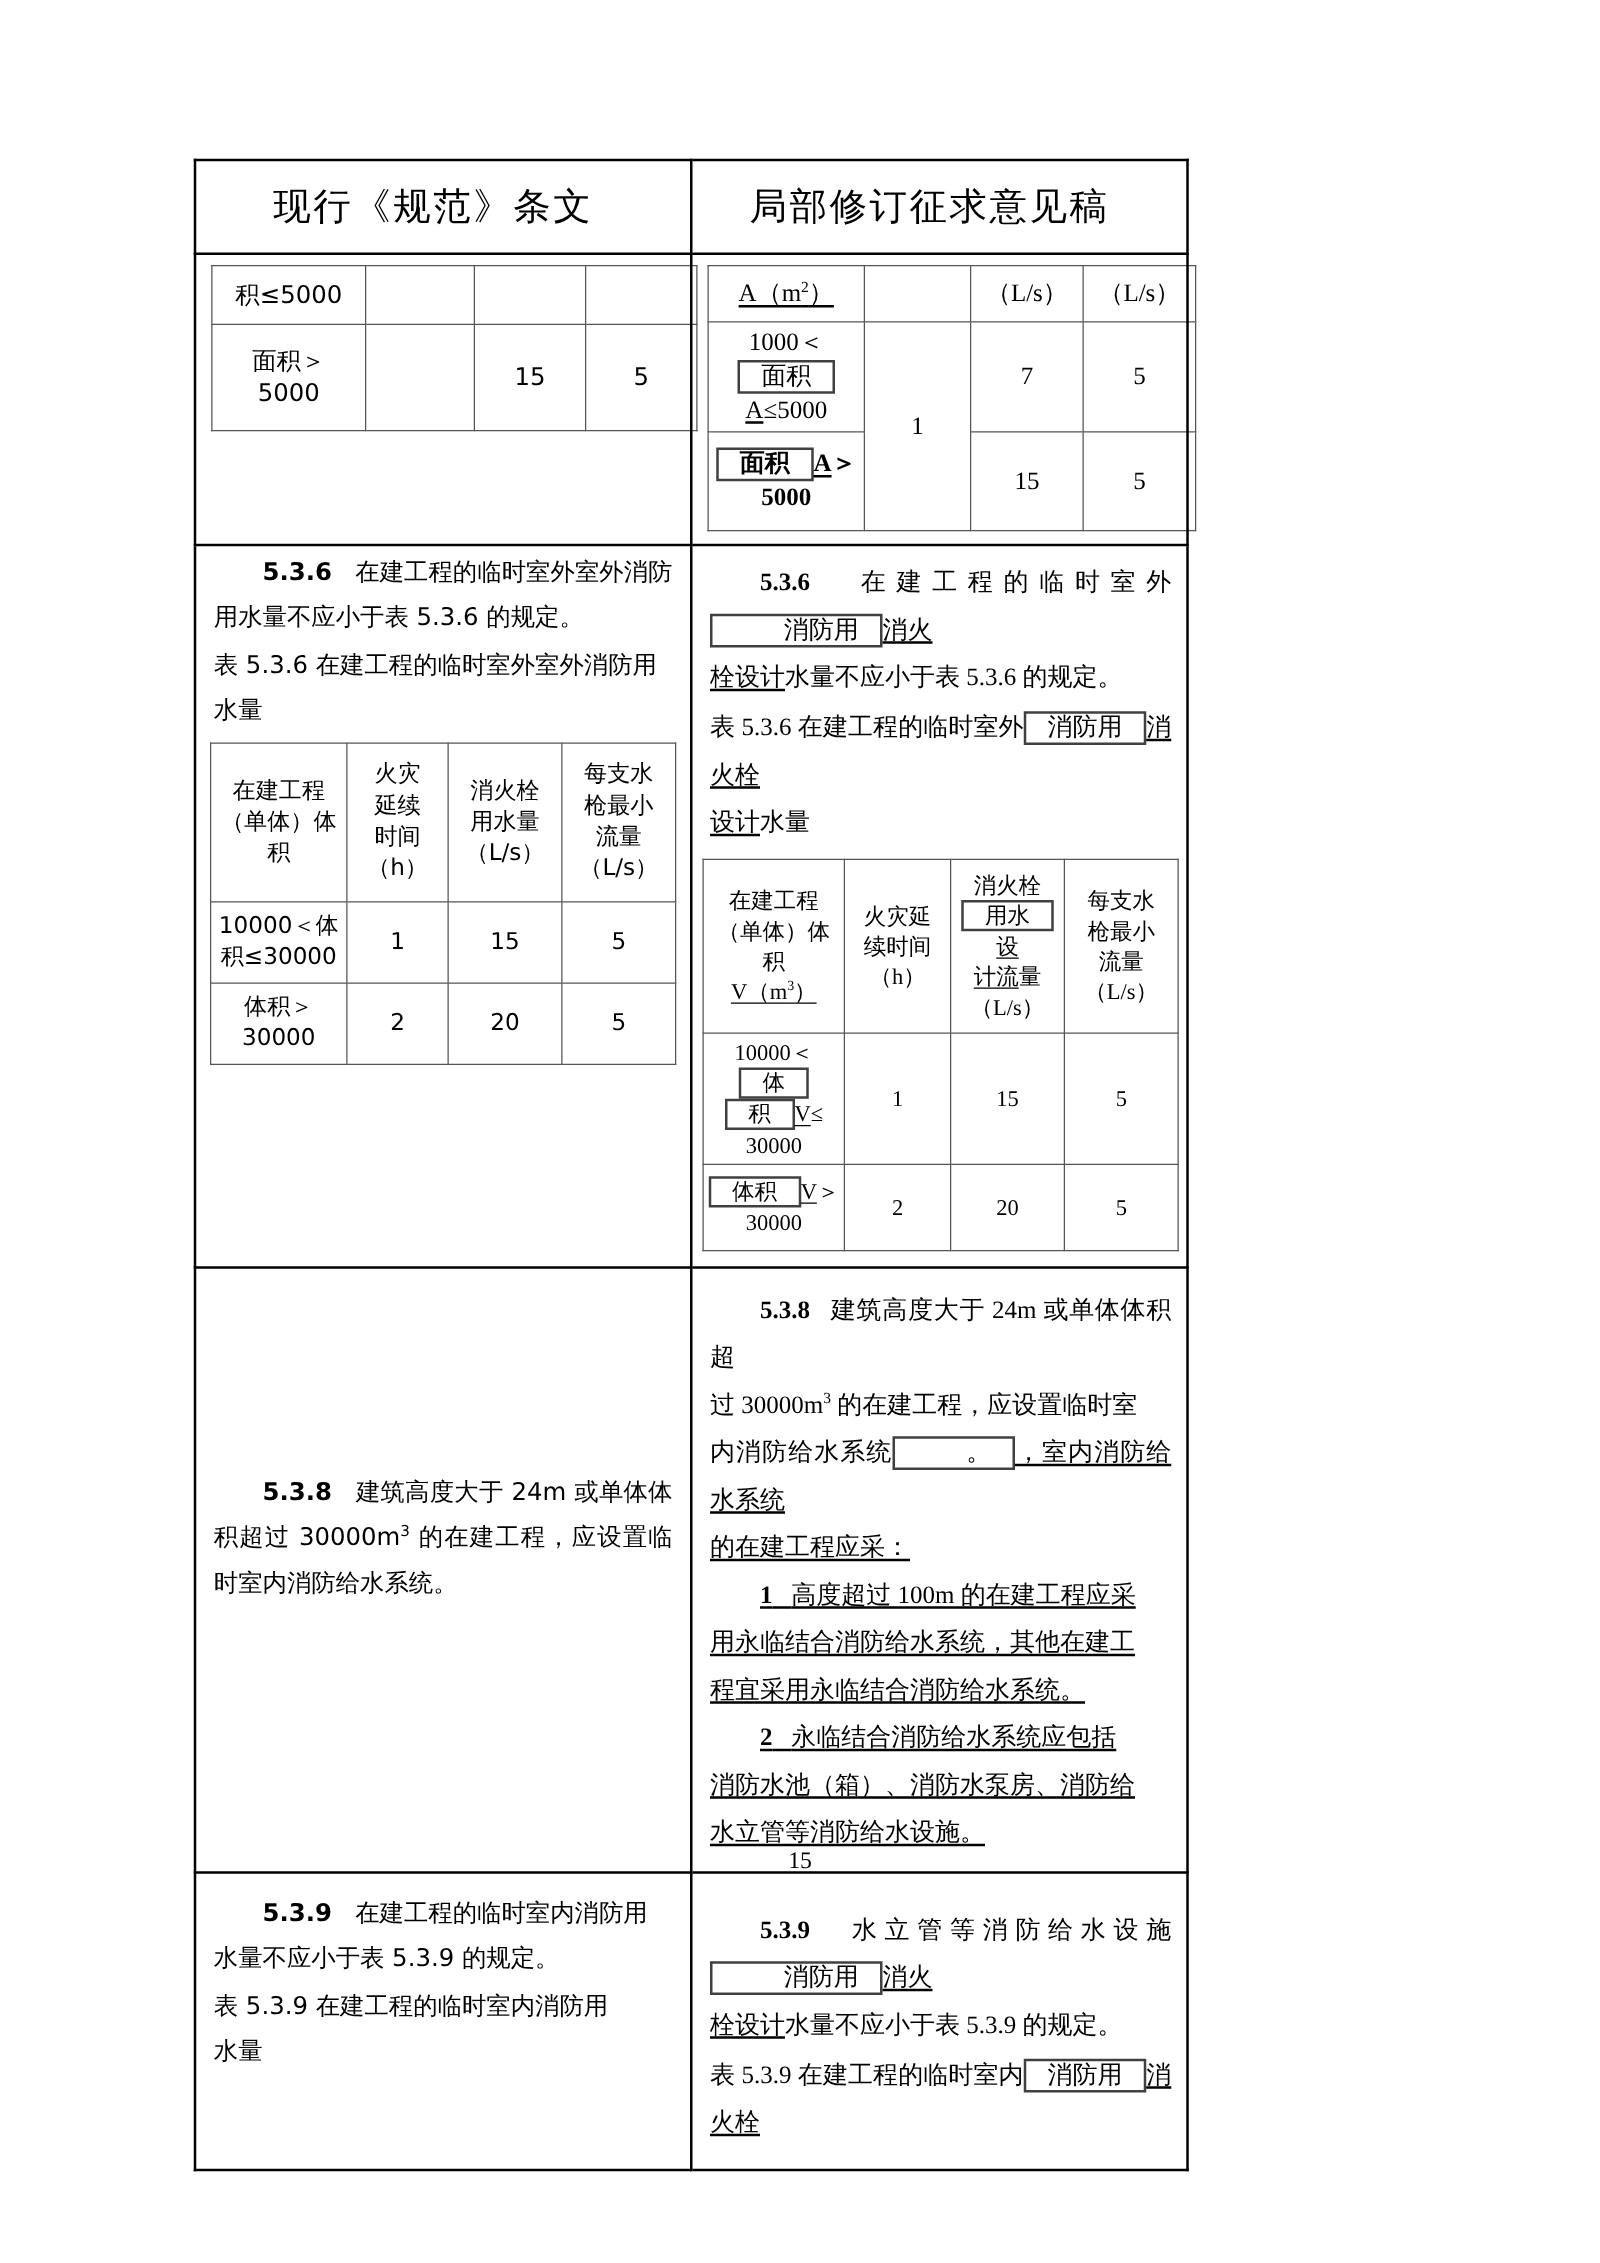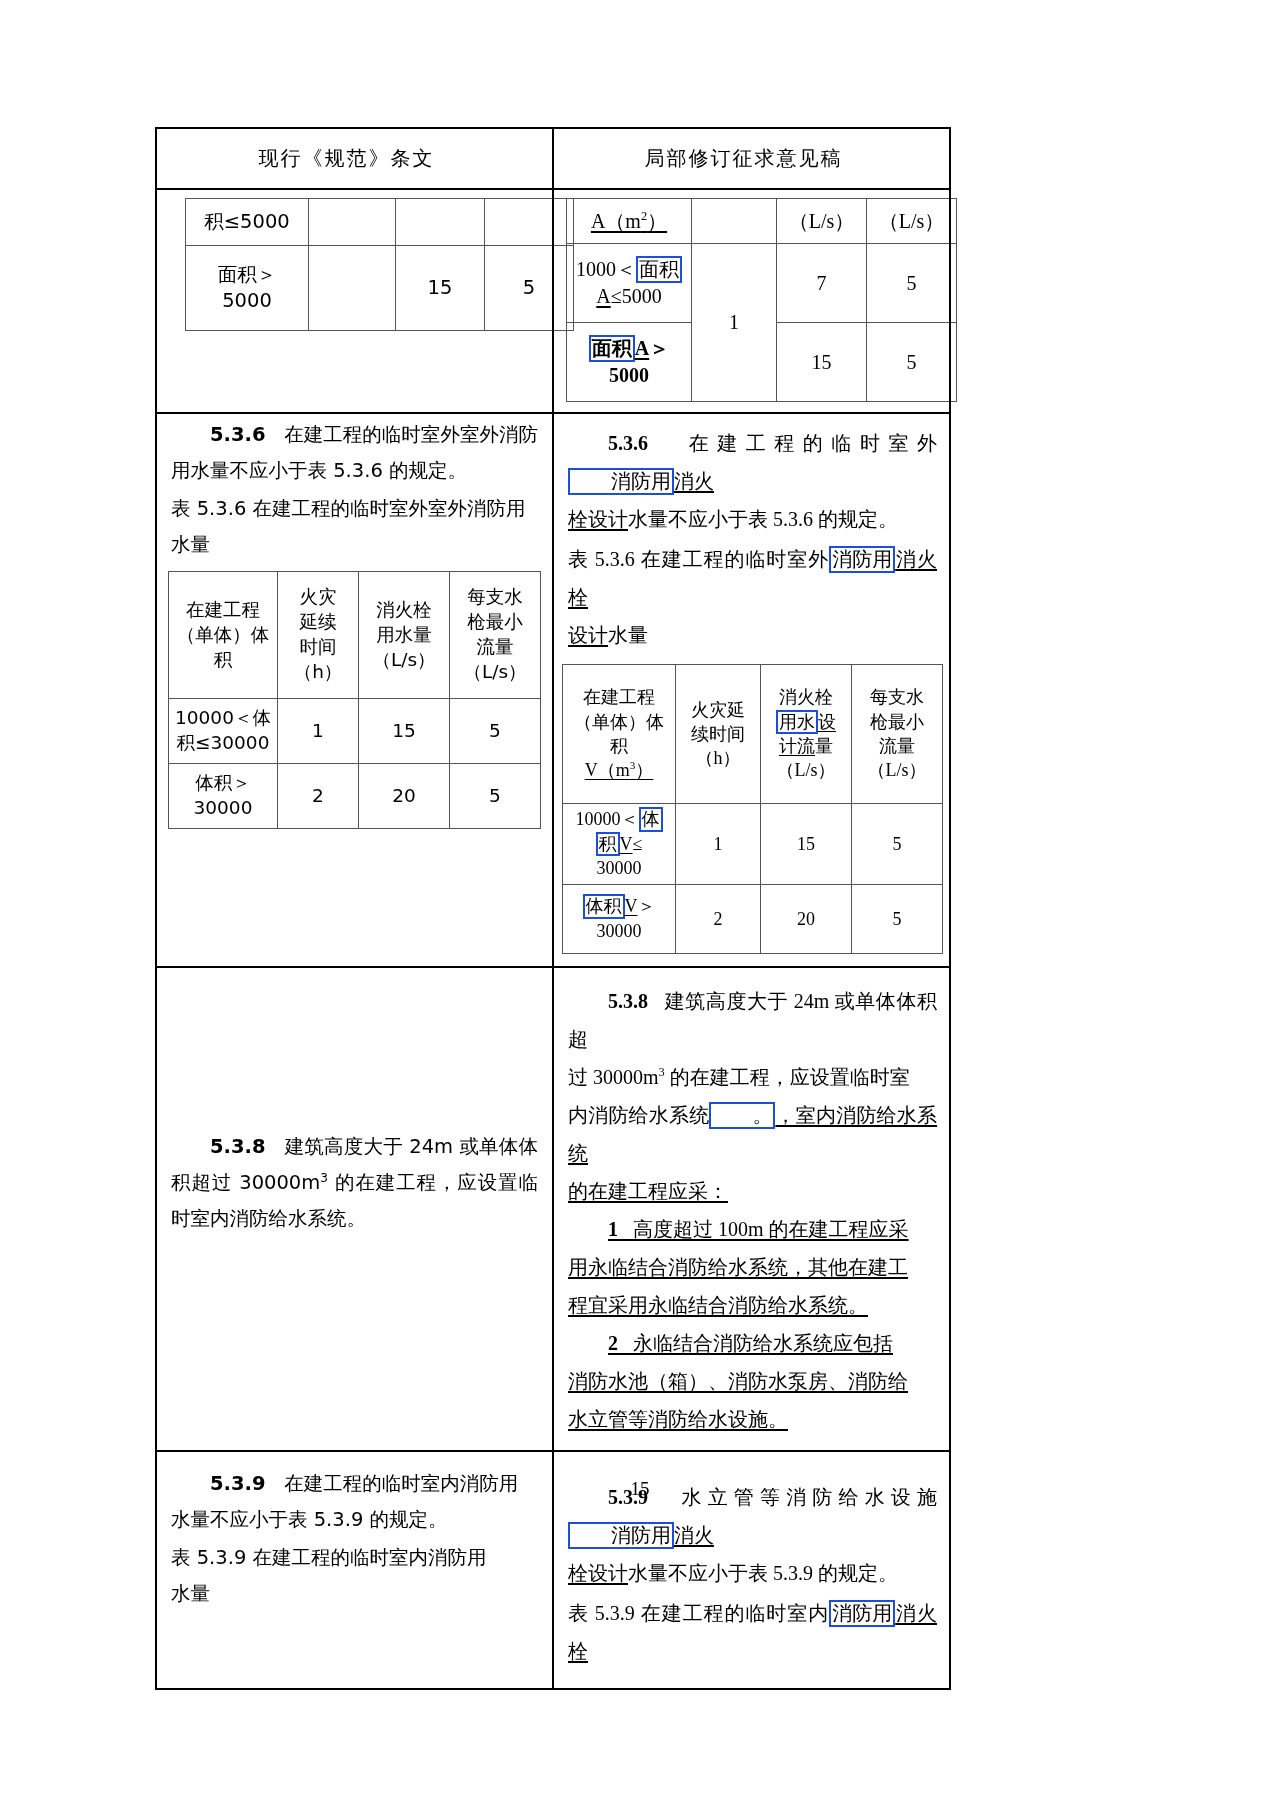--- a/index.html
+++ b/index.html
@@ -36,21 +36,21 @@
   table.cmp > tbody > tr > td {
     border: 2px solid #000;
     vertical-align: top;
     padding: 0;
   }
   .colA { width: 395px; }
   .colB { width: 395px; }
 
   .hdr-cell {
     text-align: center;
-    font-size: 20px;
+    font-size: 30px;
     padding: 16px 16px 16px 0;
     font-family: Liberation Sans, sans-serif;
     letter-spacing: 2px;
   }
 
   
   table.inner {
     border-collapse: collapse;
     table-layout: fixed;
   }
@@ -85,22 +85,22 @@
   .center { text-align: center; }
 
   b.secno { font-weight: bold; }
 
   
   .ins {
     text-decoration: underline;
     text-underline-offset: 3px;
   }
   .del {
-    border: 2px solid #1d4ed8;
-    padding: 0 1px;
+    border: 2px solid #404040;
+    padding: 0 17px;
     display: inline-block;
     line-height: 1.15;
   }
 
   .blk { padding: 3px 14px 12px 14px; }
   .blk-r { padding: 10px 12px 12px 14px; }
 
   .tbl-wrap { display: flex; justify-content: center; }
 
   .pageno {
@@ -129,21 +129,21 @@
             <div class="hdr-cell">现行《规范》条文</div>
           </td>
           <td class="colB">
             <div class="hdr-cell">局部修订征求意见稿</div>
           </td>
         </tr>
 
         <tr>
           <td class="colA">
             <div class="left-body" style="padding:8px 10px 10px 12px;">
-              <table class="inner" style="width:368px;margin-left:16px;">
+              <table class="inner" style="width:368px;">
                 <tbody>
                   <tr>
                     <td style="width:118px;height:40px;">积≤5000</td>
                     <td style="width:82px;"></td>
                     <td style="width:84px;"></td>
                     <td style="width:84px;"></td>
                   </tr>
                   <tr>
                     <td style="height:78px;">
                       <span>面积＞</span><br>

